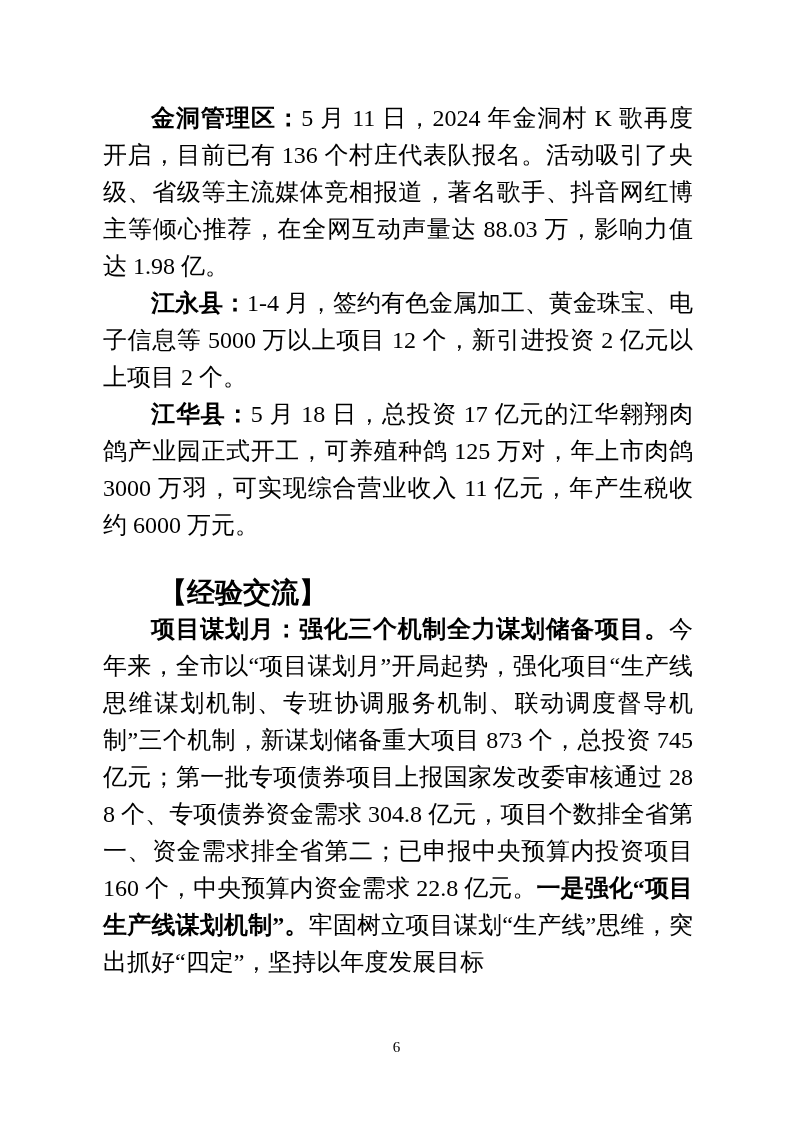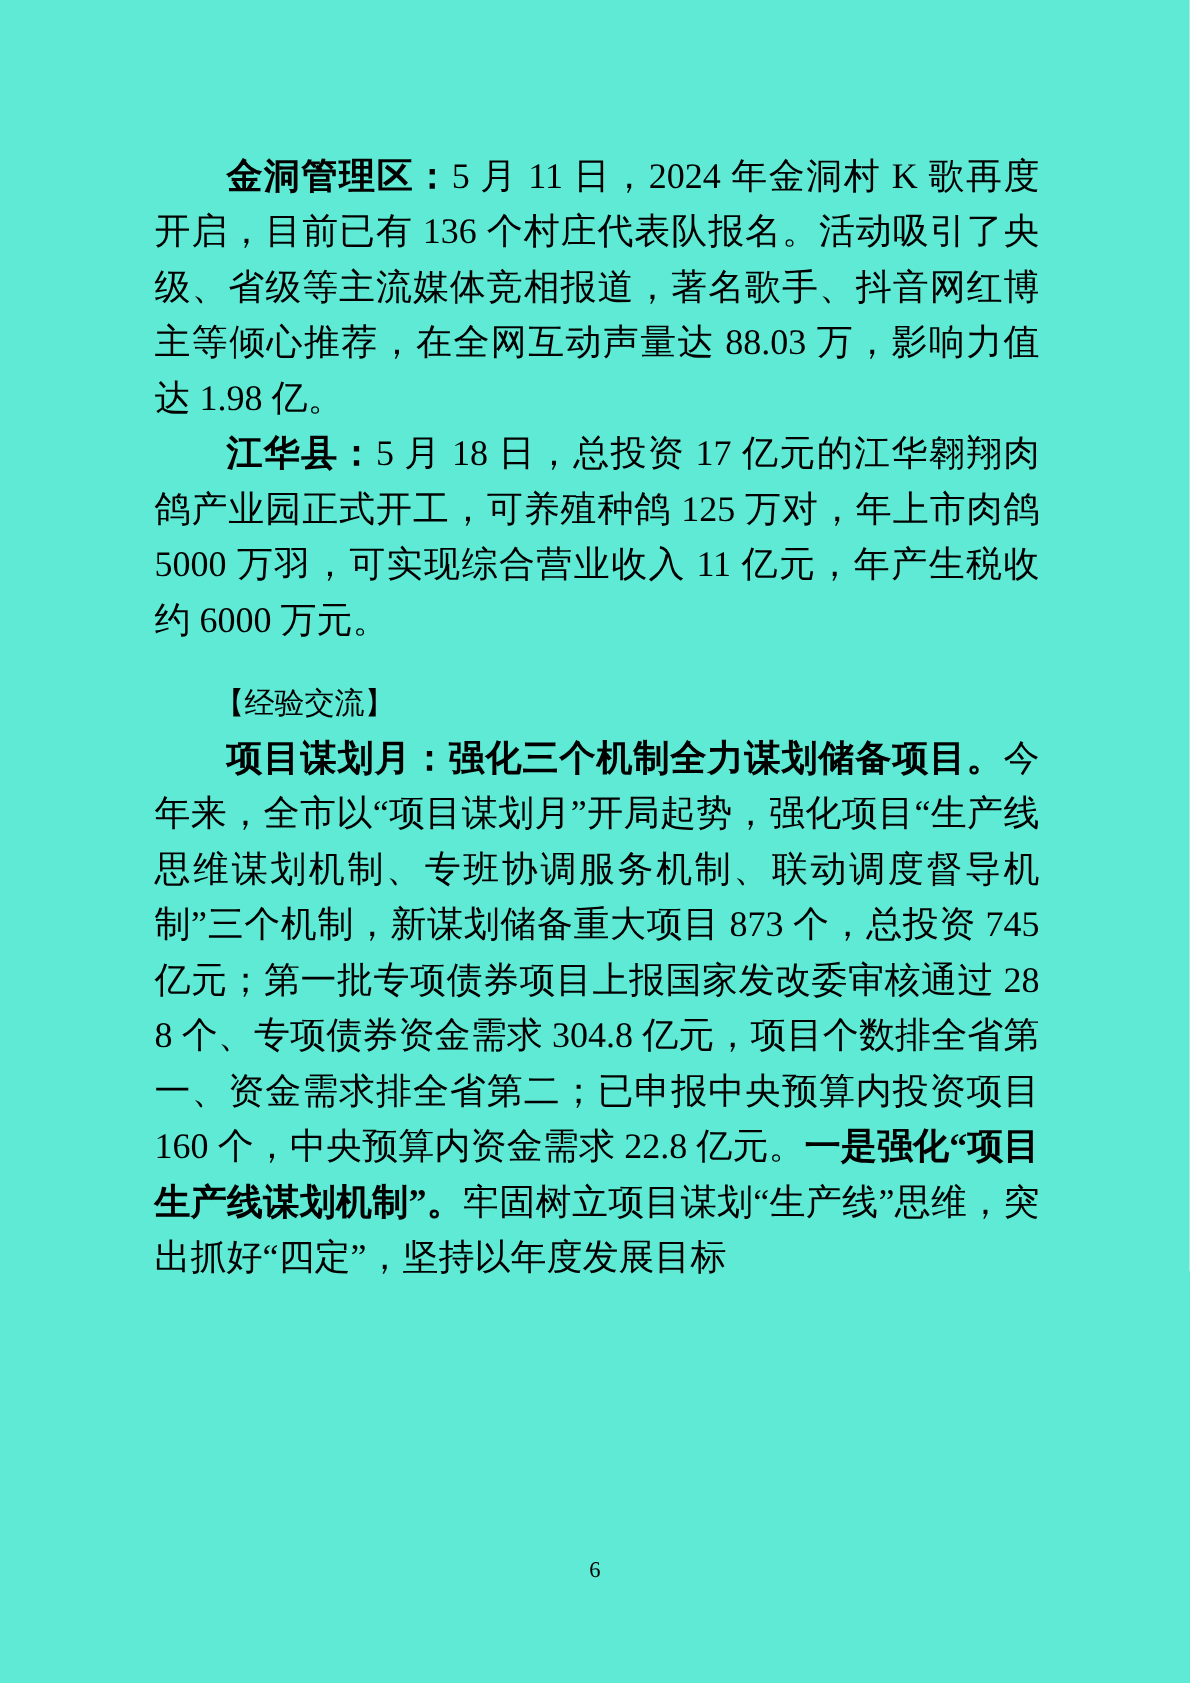--- a/index.html
+++ b/index.html
@@ -5,21 +5,21 @@
   html, body {
     margin: 0;
     padding: 0;
     background: #e8e8e8;
   }
   .page {
     position: relative;
     width: 793px;
     height: 1122px;
     margin: 0 auto;
-    background: #5eead4;
+    background: #ffffff;
     color: #000000;
     overflow: hidden;
     font-family: "Liberation Serif", "DejaVu Serif", serif;
   }
   .content {
     position: absolute;
     left: 103px;
     top: 100px;
     width: 590px;
   }
@@ -30,25 +30,25 @@
     text-indent: 2em;
     text-align: justify;
     text-justify: inter-character;
     word-break: break-all;
     color: #000000;
   }
   .para b {
     font-weight: bold;
   }
   .section-header {
-    margin: 18px 0 0 0;
-    font-size: 20px;
+    margin: 30px 0 0 0;
+    font-size: 28px;
     line-height: 37px;
     text-indent: 2em;
-    font-weight: normal;
+    font-weight: bold;
     color: #000000;
   }
   .page-number {
     position: absolute;
     left: 0;
     right: 0;
     top: 1038px;
     text-align: center;
     font-size: 15px;
     line-height: 18px;
@@ -56,23 +56,24 @@
   }
 </style>
 </head>
 <body>
 
 <div class="page">
   <div class="content">
 
     <p class="para"><b>金洞管理区：</b><span>5 月 11 日，2024 年金洞村 K 歌再度开启，目前已有 136 个村庄代表队报名。活动吸引了央级、省级等主流媒体竞相报道，著名歌手、抖音网红博主等倾心推荐，在全网互动声量达 88.03 万，影响力值达 1.98 亿。</span></p>
 
+    <p class="para"><b>江永县：</b><span>1-4 月，签约有色金属加工、黄金珠宝、电子信息等 5000 万以上项目 12 个，新引进投资 2 亿元以上项目 2 个。</span></p>
 
 
-    <p class="para"><b>江华县：</b><span>5 月 18 日，总投资 17 亿元的江华翱翔肉鸽产业园正式开工，可养殖种鸽 125 万对，年上市肉鸽 5000 万羽，可实现综合营业收入 11 亿元，年产生税收约 6000 万元。</span></p>
+    <p class="para"><b>江华县：</b><span>5 月 18 日，总投资 17 亿元的江华翱翔肉鸽产业园正式开工，可养殖种鸽 125 万对，年上市肉鸽 3000 万羽，可实现综合营业收入 11 亿元，年产生税收约 6000 万元。</span></p>
 
     <p class="section-header">【经验交流】</p>
 
     <p class="para"><b>项目谋划月：</b><b>强化三个机制全力谋划储备项目。</b><span>今年来，全市以“项目谋划月”开局起势，强化项目“生产线思维谋划机制、专班协调服务机制、联动调度督导机制”三个机制，新谋划储备重大项目 873 个，总投资 745 亿元；第一批专项债券项目上报国家发改委审核通过 288 个、专项债券资金需求 304.8 亿元，项目个数排全省第一、资金需求排全省第二；已申报中央预算内投资项目 160 个，中央预算内资金需求 22.8 亿元。</span><b>一是强化“项目生产线谋划机制”。</b><span>牢固树立项目谋划“生产线”思维，突出抓好“四定”，坚持以年度发展目标</span></p>
 
   </div>
 
   <div class="page-number">6</div>
 </div>
 

